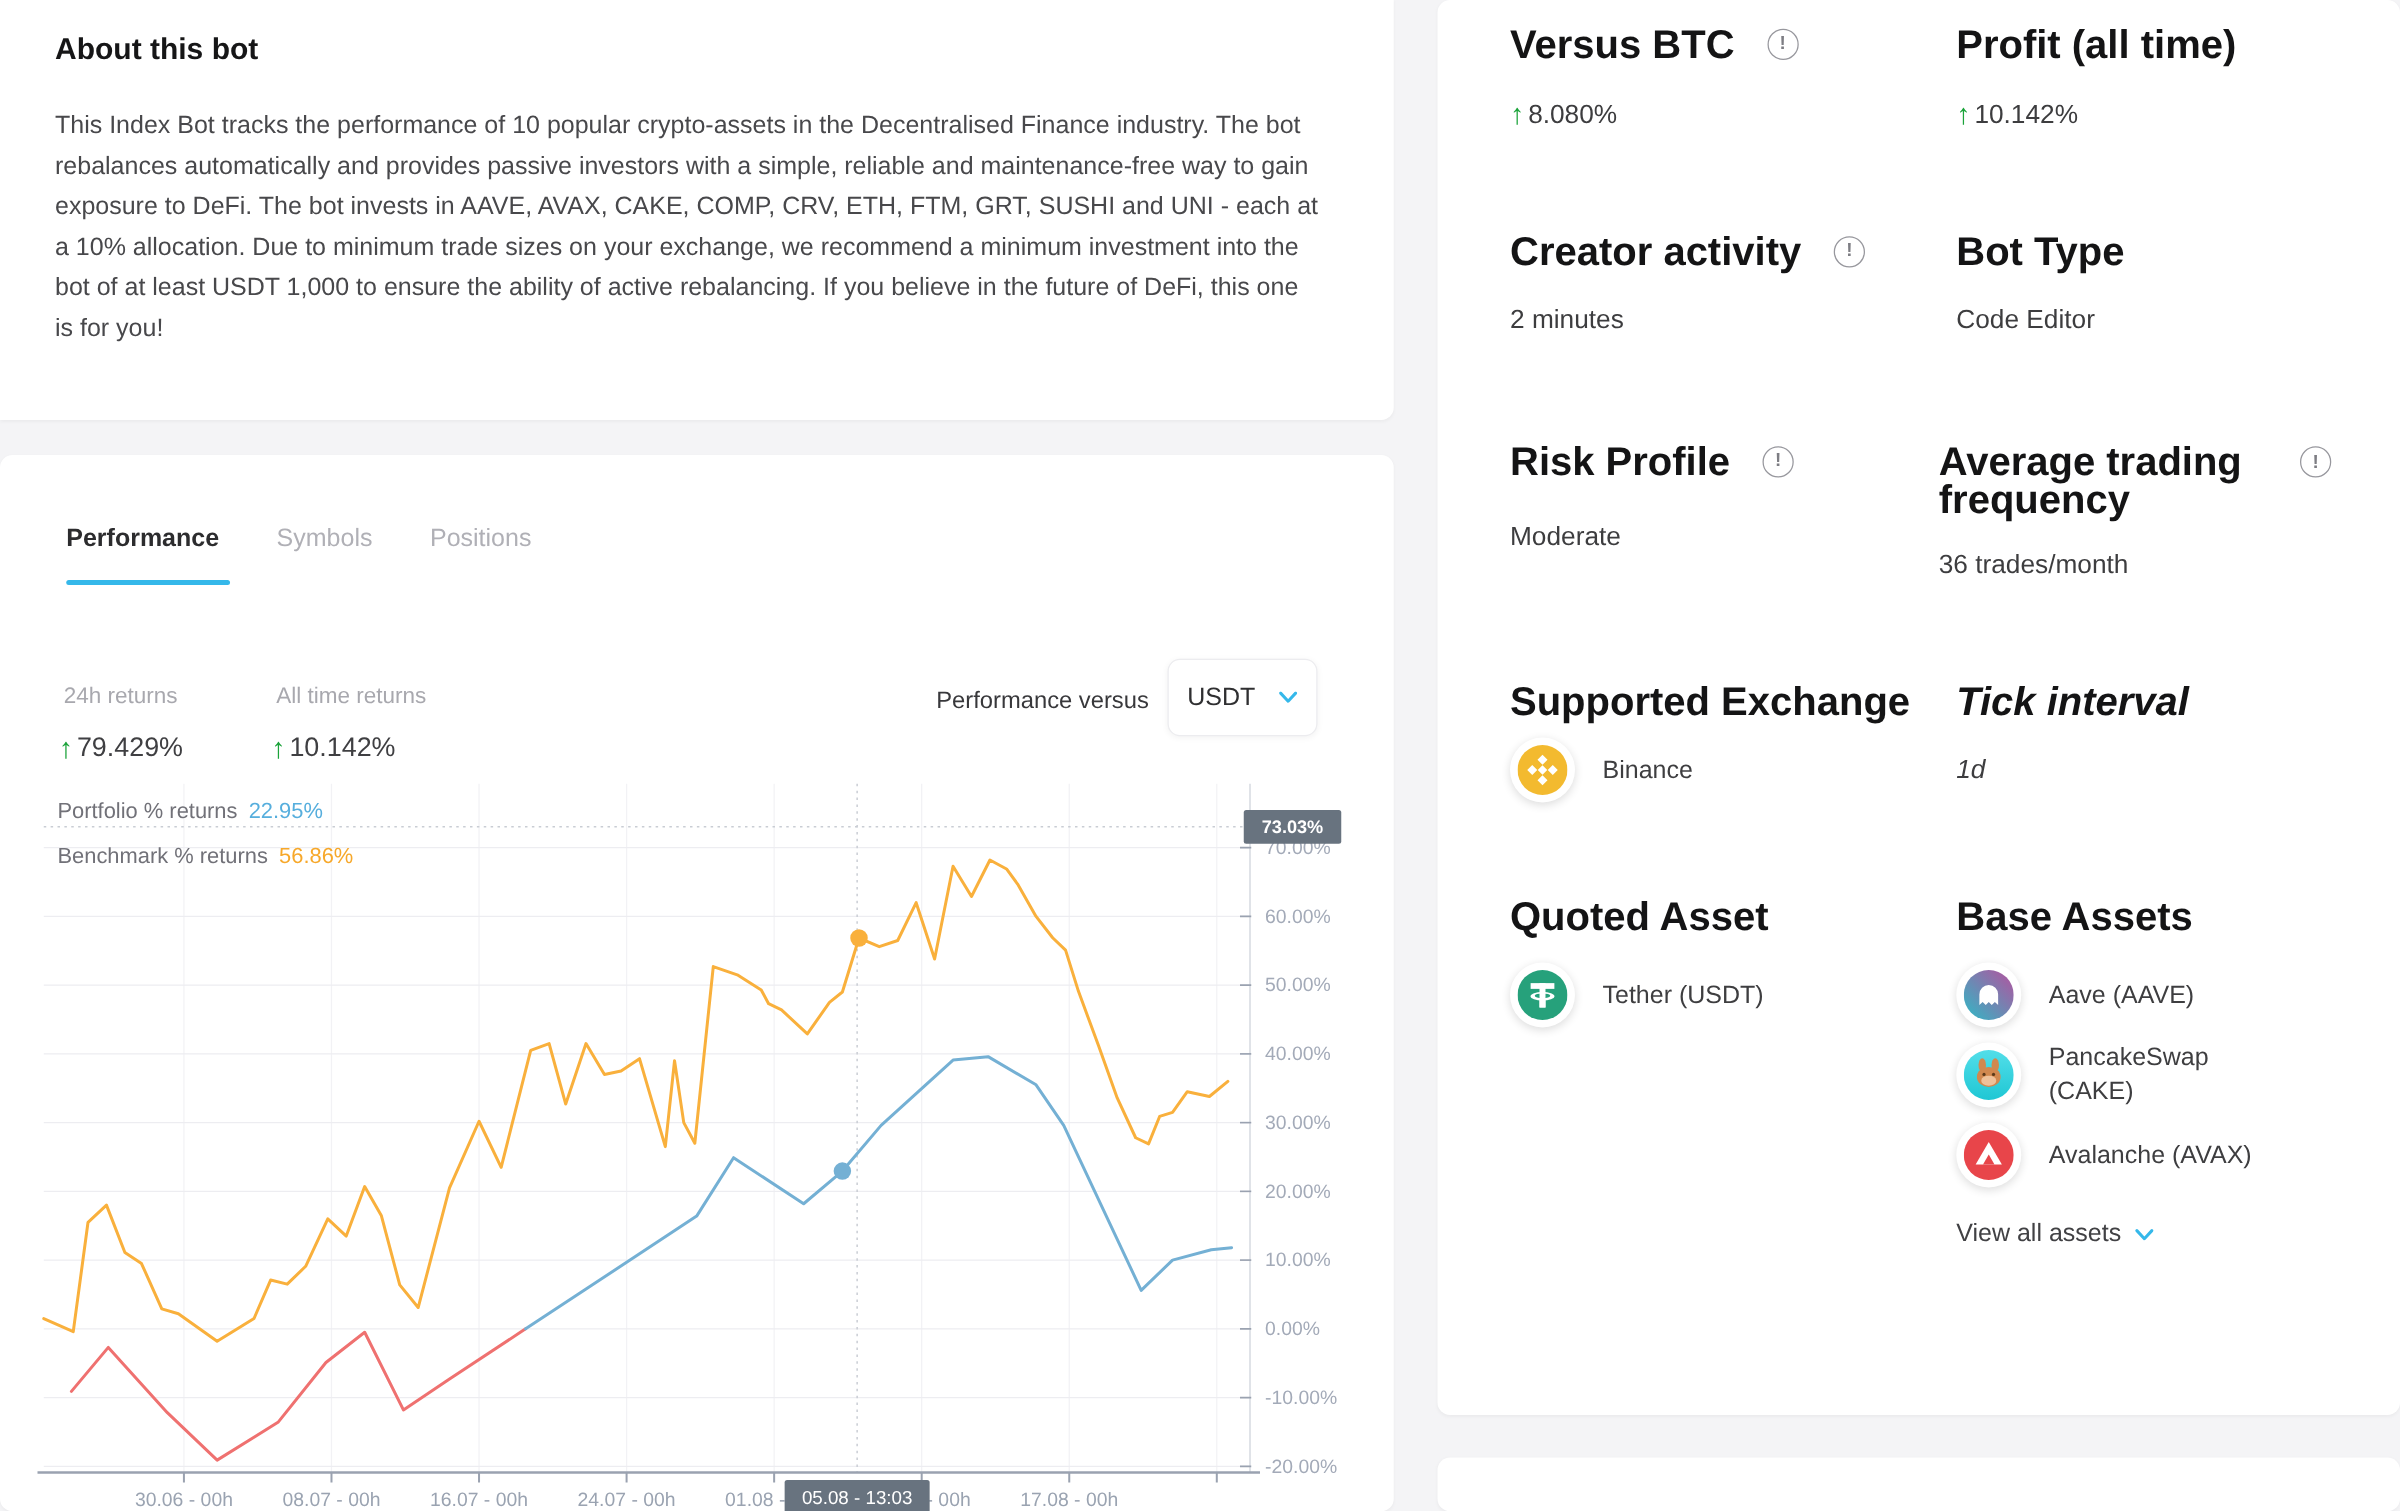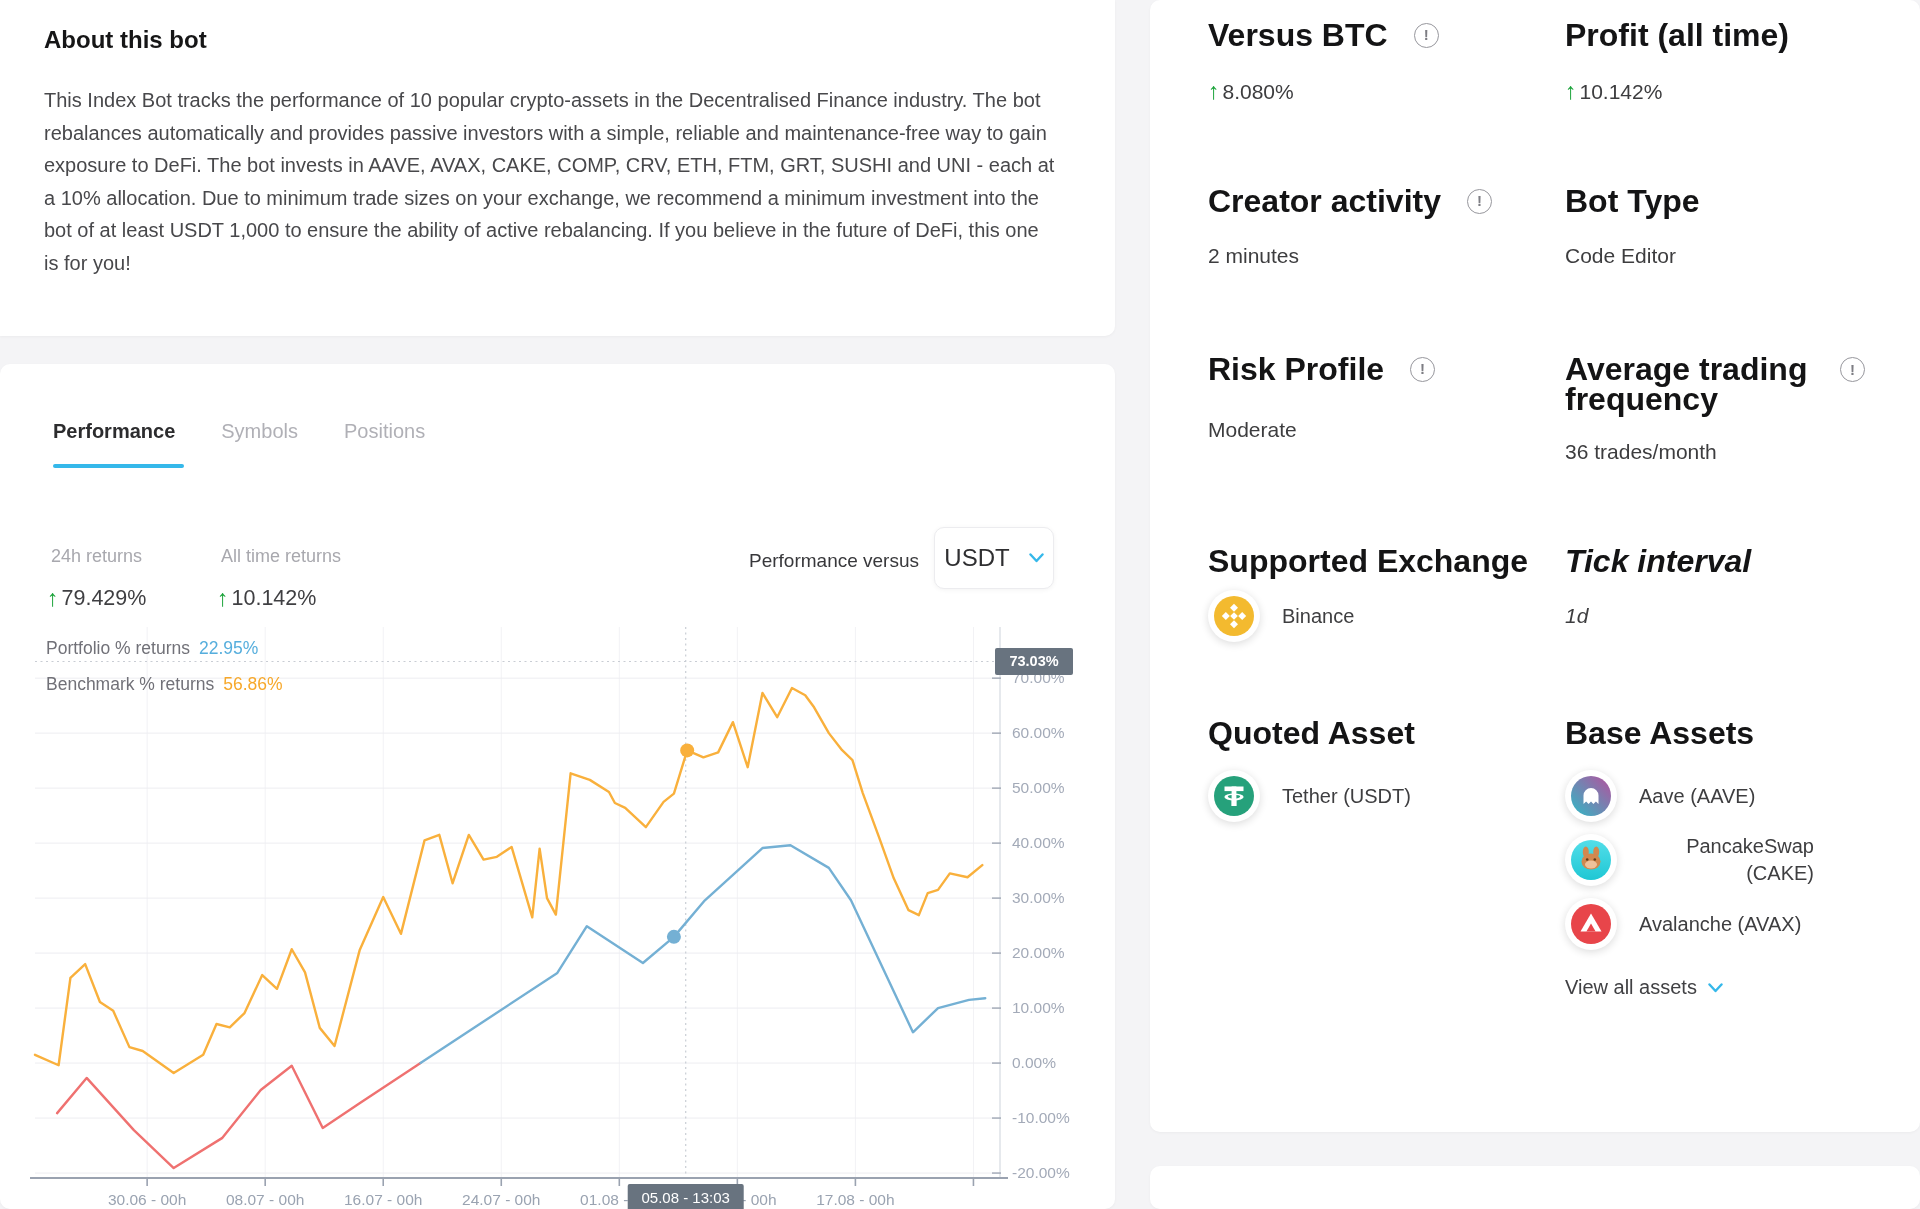--- a/index.html
+++ b/index.html
@@ -21,21 +21,21 @@
   .tab-underline { position:absolute; left:53px; top:100px; width:131px; height:3.5px; background:#35b8ea; border-radius:2px; }
 
   .ret-label { position:absolute; font-size:18px; color:#a8a8ae; }
   .ret-value { position:absolute; display:flex; align-items:center; font-size:21.5px; color:#3f3f42; }
   .up-arrow::before { content:"↑"; font-weight:800; color:#1ba33a; font-size:23px; margin-right:3px; }
 
   #perf-versus-label { position:absolute; left:749px; top:186px; font-size:19px; color:#38383b; }
   #benchmark-select { position:absolute; left:934px; top:163px; width:120px; height:62px; background:#fff;
       border:1px solid #ececef; border-radius:10px; box-shadow:0 1px 5px rgba(0,0,0,.05);
       display:flex; align-items:center; justify-content:center; gap:19px; cursor:pointer;
-      font-family:"Liberation Sans",sans-serif; font-size:24px; color:#2f2f31; }
+      font-family:"Liberation Sans",sans-serif; font-size:20px; color:#2f2f31; }
 
   .legend { position:absolute; left:46px; top:274px; z-index:3; }
   .legend-row { display:flex; gap:9px; font-size:17.5px; margin-bottom:15px; }
   .legend-row .lab { color:#717178; }
   #legend-portfolio-value { color:#56aedd; }
   #legend-benchmark-value { color:#f7a82a; }
 
   #perf-chart { position:absolute; left:28px; top:256px; }
   #perf-chart text { font-family:"Liberation Sans", sans-serif; }
 
@@ -46,21 +46,21 @@
   .stat .label { display:flex; align-items:center; gap:26px; font-size:32px; font-weight:700; color:#141415; line-height:30px; }
   .stat .value { margin-top:28px; font-size:21px; color:#3d3d3f; }
   .delta { display:flex; align-items:center; font-size:21px; color:#3d3d3f; }
   .info { display:inline-block; width:25px; height:25px; border:1.5px solid #97979d; border-radius:50%;
           position:relative; cursor:pointer; flex:0 0 auto; }
   .info::after { content:"!"; position:absolute; left:0; top:0; width:100%; height:100%;
           display:flex; align-items:center; justify-content:center; font-size:15px; font-weight:700; color:#7d7d83; }
   .chip { width:52px; height:52px; border-radius:50%; background:#fff; box-shadow:0 2px 8px rgba(0,0,0,.14);
           display:flex; align-items:center; justify-content:center; flex:0 0 auto; }
   .asset-row { display:flex; align-items:center; gap:22px; }
-  .asset-name { font-size:20px; color:#3e3e40; line-height:27px; max-width:175px;text-align:right; }
+  .asset-name { font-size:20px; color:#3e3e40; line-height:27px; max-width:175px; }
   #base-asset-list { margin-top:22px; display:flex; flex-direction:column; gap:11px; }
   #view-all-assets { margin-top:26px; display:flex; align-items:center; gap:11px; font-size:20px; color:#414144; cursor:pointer; }
   #avg-freq .label { width:255px; }
   #avg-freq-info { position:absolute; left:690px; top:357px; }
 </style>
 </head>
 <body>
 
 <div class="page">
 
@@ -216,21 +216,21 @@
     </div>
 
     <div class="stat" style="left:58px; top:354px;">
       <div class="label">
           <span>Risk Profile</span>
           <span class="info"></span>
         </div>
       <div class="value" style="margin-top:34px;">Moderate</div>
     </div>
 
-    <div class="stat" id="avg-freq" style="left:415px; top:354px;">
+    <div class="stat" id="avg-freq" style="left:401px; top:354px;">
       <div class="label">
           <span>Average trading frequency</span>
         </div>
       <div class="value" style="margin-top:26px;">36 trades/month</div>
     </div>
     <span class="info" id="avg-freq-info"></span>
 
     <div class="stat" style="left:58px; top:546px;">
       <div class="label">
           <span>Supported Exchange</span>

